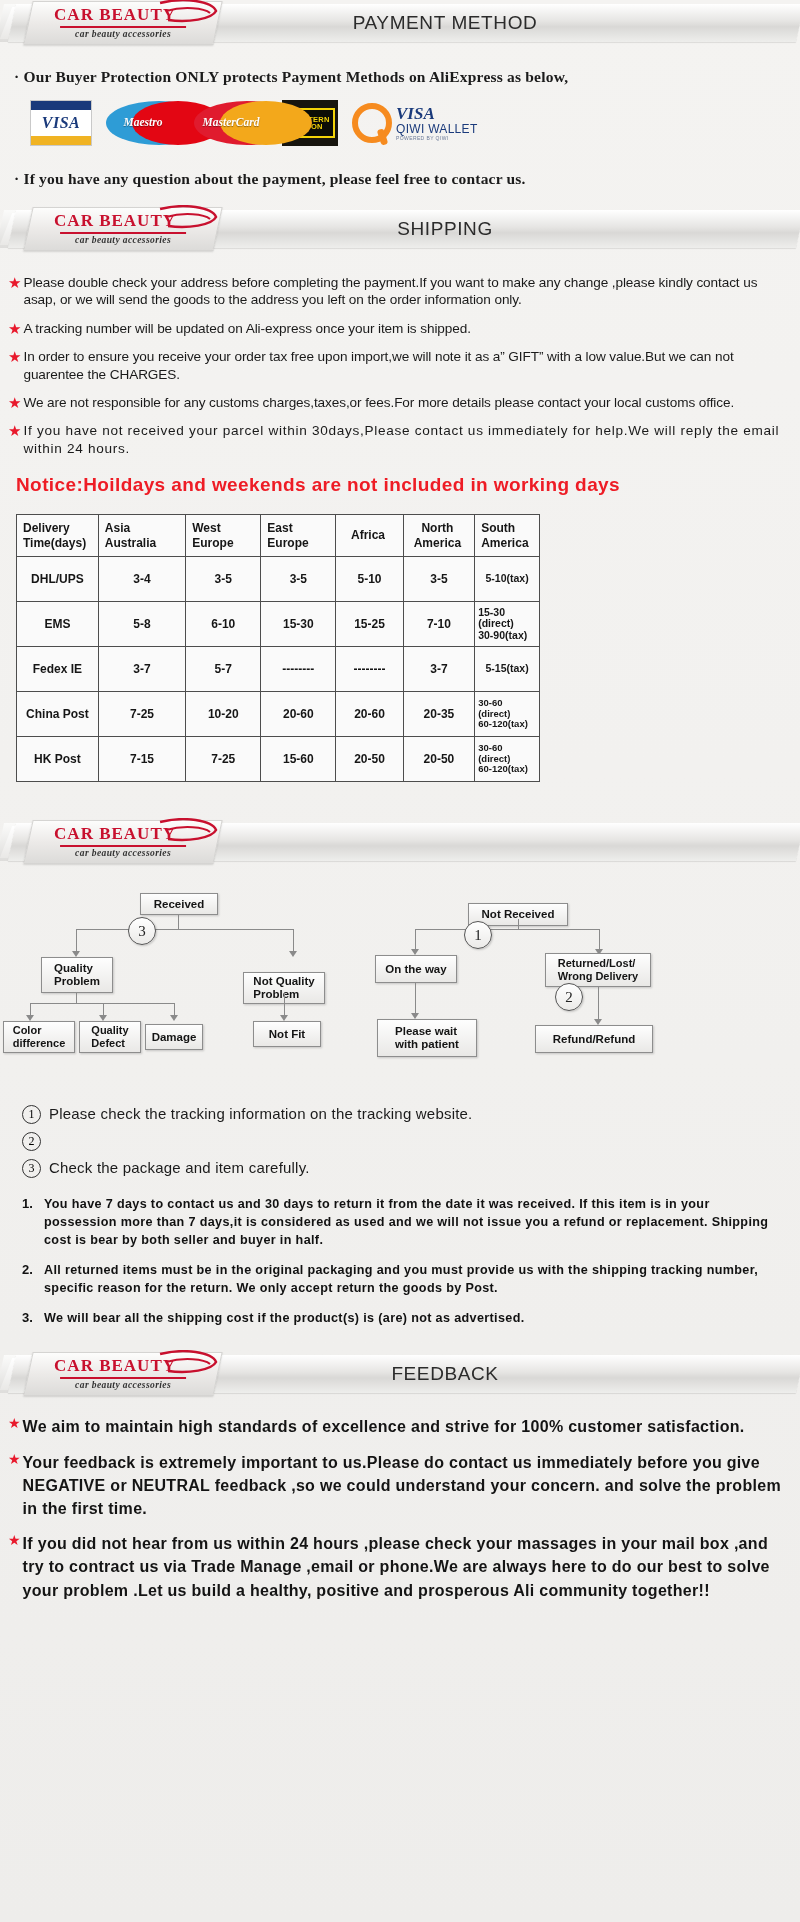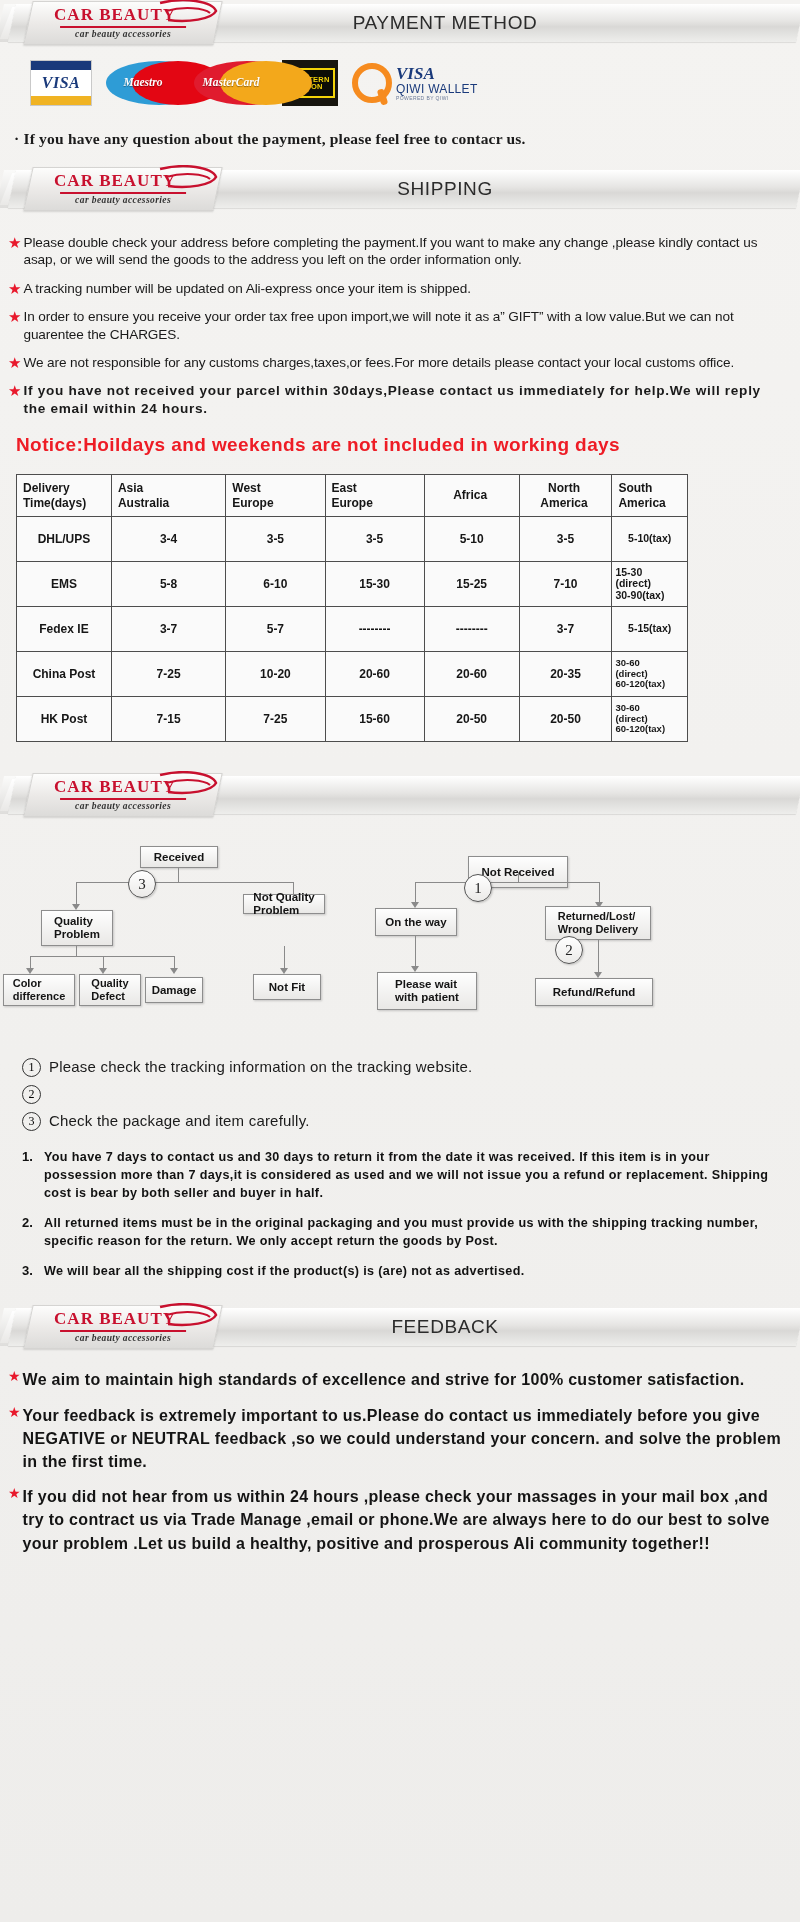--- a/index.html
+++ b/index.html
@@ -182,32 +182,32 @@
     margin-bottom: 11px;
   }
   .star-ico {
     color: #e8192c; font-size: 15px; line-height: 17px;
     flex: 0 0 auto; margin-right: 2px;
   }
   .star-txt {
     font-size: 13.6px; color: #1a1a1a; line-height: 1.28;
     letter-spacing: -.1px;
   }
-  .tracked { letter-spacing: .7px; font-weight: 700; }
+  .tracked { letter-spacing: .7px; font-weight: 400; }
 
   .notice {
     color: #ee1c25; font-weight: bold; font-size: 19px;
     letter-spacing: .4px; padding: 6px 0 12px 16px;
   }
 
   
   table.delivery {
     border-collapse: collapse;
-    margin: 6px 0 4px 16px;
-    width: 672px;
+    margin: 6px 0 11px 16px;
+    width: 524px;
     background: #fafafa;
   }
   table.delivery td, table.delivery th {
     border: 1px solid #4d4d4d;
     font-size: 12px;
     font-weight: bold;
     color: #161616;
     text-align: center;
     padding: 4px 3px;
     height: 45px;
@@ -295,20 +295,23 @@
           <path d="M2 4 C26 -2 54 2 58 12 C54 20 30 24 10 21" fill="none" stroke="#c8102e" stroke-width="2.4"></path>
           <path d="M8 12 C26 7 46 9 52 14" fill="none" stroke="#c8102e" stroke-width="2"></path>
         </svg>
         <div class="logo-rule"></div>
         <div class="logo-sub">car beauty accessories</div>
       </div>
     </div>
     <div class="banner-title">PAYMENT METHOD</div>
   </div>
 
+  <div class="blk" style="padding-top:22px">
+    <div class="bullet-line">· Our Buyer Protection ONLY protects Payment Methods on AliExpress as below,</div>
+  </div>
 
   <div class="pay-logos">
     <div class="visa">
       <div class="tb"></div>
       <div class="vt">VISA</div>
       <div class="bb"></div>
     </div>
     <div class="maestro">
       <div class="circ c1"></div>
         <div class="circ c2"></div>
@@ -477,21 +480,21 @@
     <div class="ln" style="left:76px;top:58px;width:218px;height:1px"></div>
     <div class="ln" style="left:76px;top:58px;width:1px;height:24px"></div>
     <div class="arrowhead" style="left:72px;top:80px"></div>
     <div class="ln" style="left:293px;top:58px;width:1px;height:24px"></div>
     <div class="arrowhead" style="left:289px;top:80px"></div>
 
     <div class="circnum" style="left:128px;top:46px">3</div>
 
     <div class="node" style="left:41px;top:86px;width:72px;height:36px">Quality
 Problem</div>
-    <div class="node" style="left:243px;top:70px;width:82px;height:20px">Not Quality
+    <div class="node" style="left:243px;top:101px;width:82px;height:32px">Not Quality
 Problem</div>
 
     <div class="ln" style="left:76px;top:122px;width:1px;height:10px"></div>
     <div class="ln" style="left:30px;top:132px;width:145px;height:1px"></div>
     <div class="ln" style="left:30px;top:132px;width:1px;height:14px"></div>
     <div class="arrowhead" style="left:26px;top:144px"></div>
     <div class="ln" style="left:103px;top:132px;width:1px;height:14px"></div>
     <div class="arrowhead" style="left:99px;top:144px"></div>
     <div class="ln" style="left:174px;top:132px;width:1px;height:14px"></div>
     <div class="arrowhead" style="left:170px;top:144px"></div>
@@ -499,21 +502,21 @@
     <div class="node" style="left:3px;top:150px;width:72px;height:32px;font-size:11px">Color
 difference</div>
     <div class="node" style="left:79px;top:150px;width:62px;height:32px;font-size:11px">Quality
 Defect</div>
     <div class="node" style="left:145px;top:153px;width:58px;height:26px">Damage</div>
 
     <div class="ln" style="left:284px;top:122px;width:1px;height:24px"></div>
     <div class="arrowhead" style="left:280px;top:144px"></div>
     <div class="node" style="left:253px;top:150px;width:68px;height:26px">Not Fit</div>
 
-    <div class="node" style="left:468px;top:32px;width:100px;height:32px">Not  Received</div>
+    <div class="node" style="left:468px;top:32px;width:100px;height:23px">Not  Received</div>
     <div class="ln" style="left:518px;top:48px;width:1px;height:10px"></div>
     <div class="ln" style="left:415px;top:58px;width:185px;height:1px"></div>
     <div class="ln" style="left:415px;top:58px;width:1px;height:22px"></div>
     <div class="arrowhead" style="left:411px;top:78px"></div>
     <div class="ln" style="left:599px;top:58px;width:1px;height:22px"></div>
     <div class="arrowhead" style="left:595px;top:78px"></div>
 
     <div class="circnum" style="left:464px;top:50px">1</div>
 
     <div class="node" style="left:375px;top:84px;width:82px;height:28px">On the way</div>

